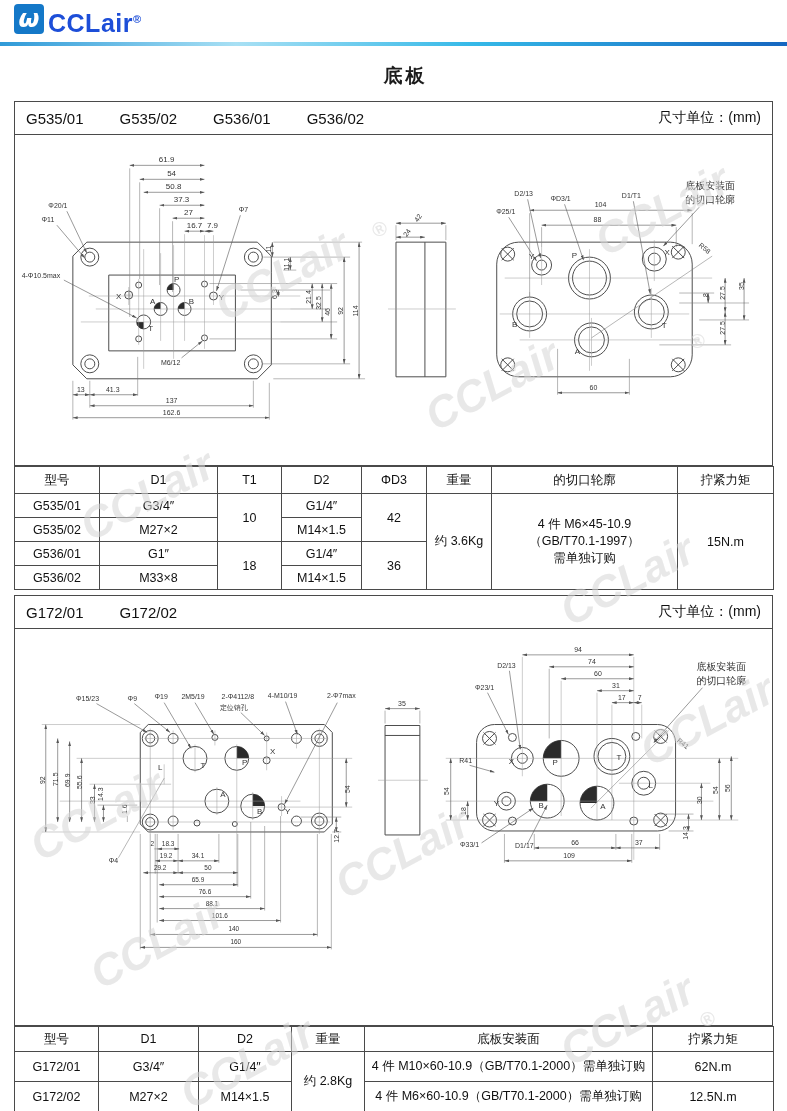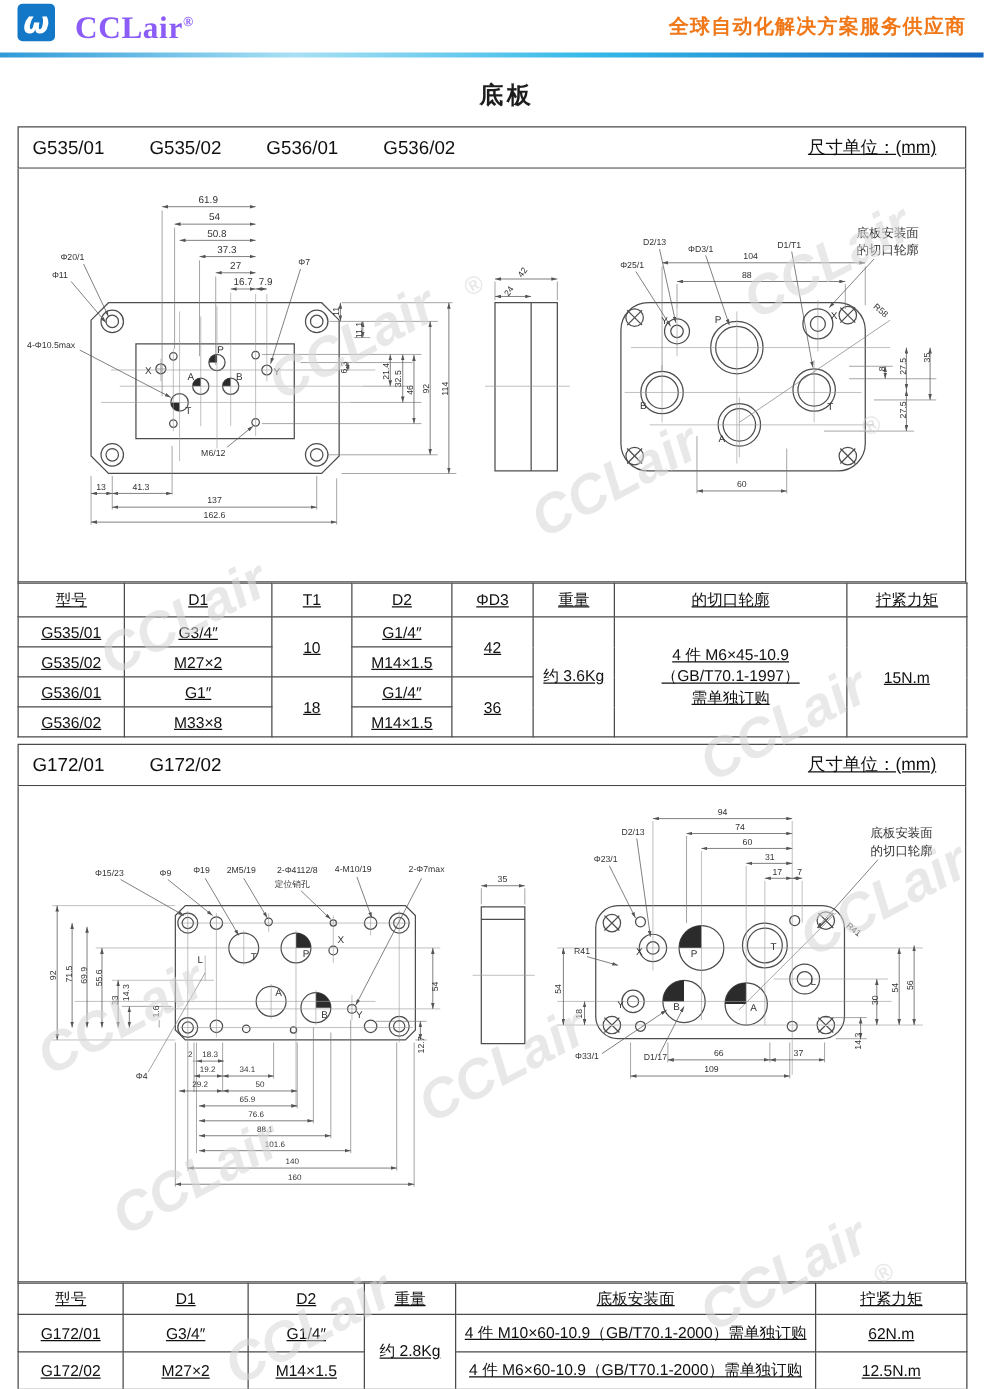--- a/index.html
+++ b/index.html
@@ -4,40 +4,40 @@
 <style>
   html,body{margin:0;padding:0;background:#fff;}
   body{width:787px;height:1111px;position:relative;overflow:hidden;
        font-family:"Liberation Sans",sans-serif;color:#1c1c1c;}
   
   .hdr{display:flex;align-items:center;height:42px;padding:0 14px;}
   .logo{display:flex;align-items:flex-start;}
   .logo-box{width:30px;height:30px;background:#1478c8;border-radius:4px;color:#fff;
             display:flex;align-items:center;justify-content:center;
             font-size:24px;font-weight:bold;font-style:italic;font-family:"DejaVu Sans",sans-serif;}
-  .logo-txt{font-size:25px;font-weight:800;letter-spacing:.5px;color:#8b5cf6;margin-left:16px;line-height:30px;font-family:Liberation Serif, serif;}
+  .logo-txt{font-size:25px;font-weight:800;letter-spacing:.5px;color:#1d4ed8;margin-left:4px;line-height:30px;}
   .logo-reg{font-size:11px;vertical-align:super;font-weight:bold;}
   .slogan{margin-left:auto;color:#f07818;font-weight:bold;font-size:16px;letter-spacing:1px;}
   .bluebar{height:4px;width:100%;
     background:linear-gradient(90deg,#2f9ad8 0%,#a8e0f4 30%,#35b9e8 60%,#1566c0 100%);}
   
   .title{text-align:center;font-size:19px;font-weight:bold;letter-spacing:3px;margin:17px 0 12px;padding-left:24px;}
   .sheet{width:759px;margin:0 14px;position:relative;}
   .secrow{border:1px solid #4a4a4a;height:32px;display:flex;align-items:center;
           padding:0 11px;font-size:15px;color:#111;}
   .secrow .m{margin-right:36px;}
-  .secrow .unit{margin-left:auto;font-size:14px;margin-right:12px;text-decoration:underline;}
+  .secrow .unit{margin-left:auto;font-size:14px;margin-right:0;}
   .drawbox{border:1px solid #4a4a4a;border-top:none;position:relative;background:#fff;}
   .drawbox svg{display:block;}
   
   table{border-collapse:collapse;width:759px;table-layout:fixed;font-size:12.5px;color:#111;}
   td,th{border:1px solid #4a4a4a;text-align:center;vertical-align:middle;font-weight:normal;padding:1px 2px;}
   .t1 th{height:24px;} .t1 td{height:21px;}
   .t2 th{height:22px;} .t2 td{height:27px;}
-  table{border-top:none;text-decoration:underline;}
+  table{border-top:none;}
   .gap{height:5px;}
   
   .ol{fill:none;stroke:#4d4d4d;stroke-width:1;}
   .cl{fill:none;stroke:#9a9a9a;stroke-width:.5;}
   .thin{fill:none;stroke:#7b7b7b;stroke-width:.55;}
   .dim line{stroke:#555;stroke-width:.6;fill:none;marker-start:url(#arr);marker-end:url(#arr);}
   .ldr line{stroke:#555;stroke-width:.6;fill:none;marker-end:url(#arr);}
   .fillw{fill:#2b2b2b;stroke:none;}
   svg text{fill:#333;font-family:"Liberation Sans",sans-serif;}
   
@@ -70,21 +70,20 @@
       <path d="M0,0L10,3L0,6Z" fill="#555"></path>
     </marker>
   </defs>
 </svg>
 
 <div class="hdr">
   <div class="logo">
     <div class="logo-box">ω</div>
     <div class="logo-txt"><span>CCLair</span><sup class="logo-reg">®</sup></div>
   </div>
-  <div class="slogan">全球自动化解决方案服务供应商</div>
 </div>
 <div class="bluebar"></div>
 
 <div class="title">底板</div>
 
 <div class="sheet">
 
   <div class="secrow">
     <span class="m">G535/01</span>
     <span class="m">G535/02</span>

